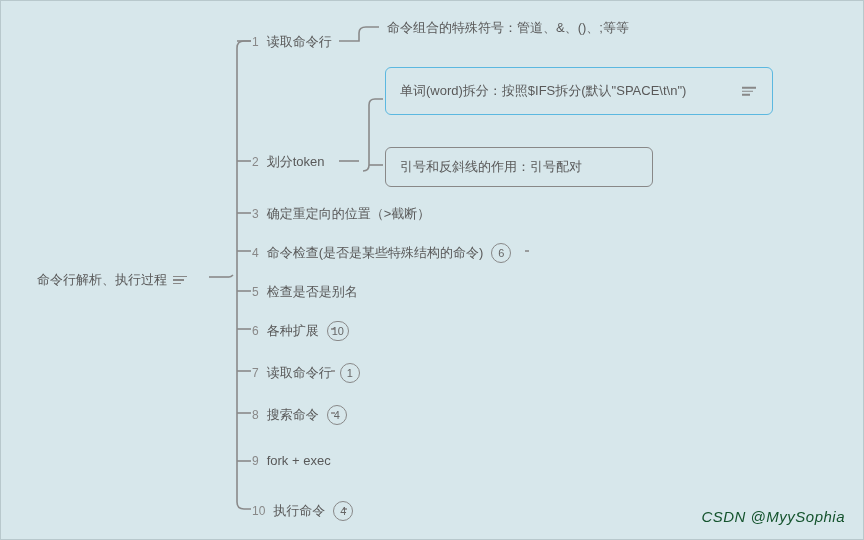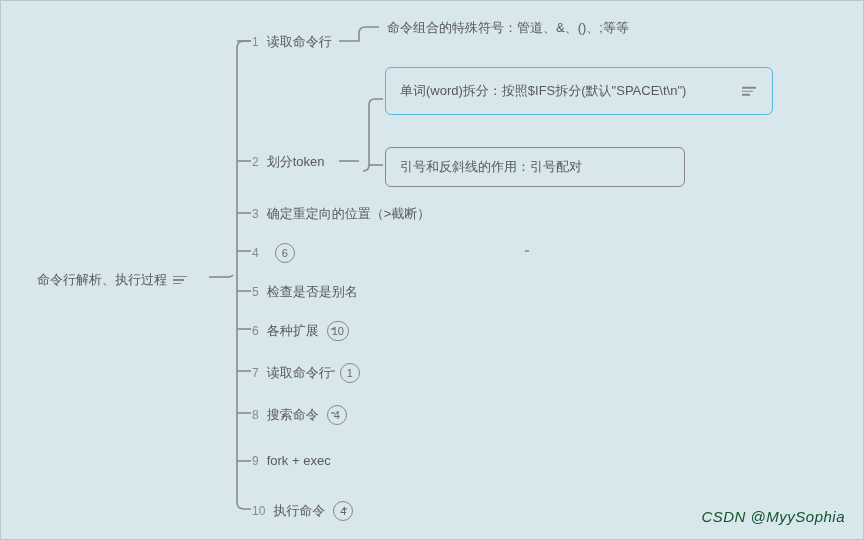--- a/index.html
+++ b/index.html
@@ -83,31 +83,32 @@
   <span class="node-label">划分token</span>
 </div>
 <div class="box blue" style="left:384px;top:66px;width:388px;">
   <span class="node-label" style="display:block;width:320px;line-height:1.7;">单词(word)拆分：按照$IFS拆分(默认"SPACE\t\n")</span>
   <span class="expand-icon">
       <span></span>
       <span></span>
       <span></span>
     </span>
 </div>
-<div class="box" style="left:384px;top:146px;width:300px;padding:10px 14px;">
+<div class="box" style="left:384px;top:146px;width:268px;padding:10px 14px;">
   <span class="node-label">引号和反斜线的作用：引号配对</span>
 </div>
 
 <div class="item" style="left:251px;top:204px;">
   <span class="num">3</span>
   <span class="node-label">确定重定向的位置（&gt;截断）</span>
 </div>
 
 <div class="item" style="left:251px;top:242px;">
   <span class="num">4</span>
+  <span class="node-label">命令检查(是否是某些特殊结构的命令)</span>
   <span class="badge">6</span>
 </div>
 
 <div class="item" style="left:251px;top:282px;">
   <span class="num">5</span>
   <span class="node-label">检查是否是别名</span>
 </div>
 
 <div class="item" style="left:251px;top:320px;">
   <span class="num">6</span>

